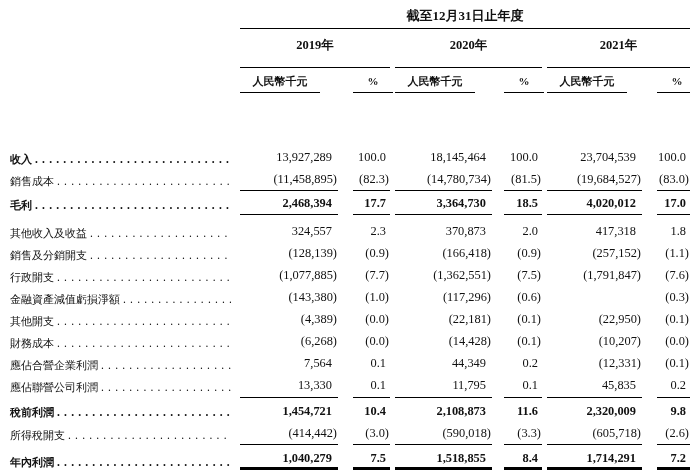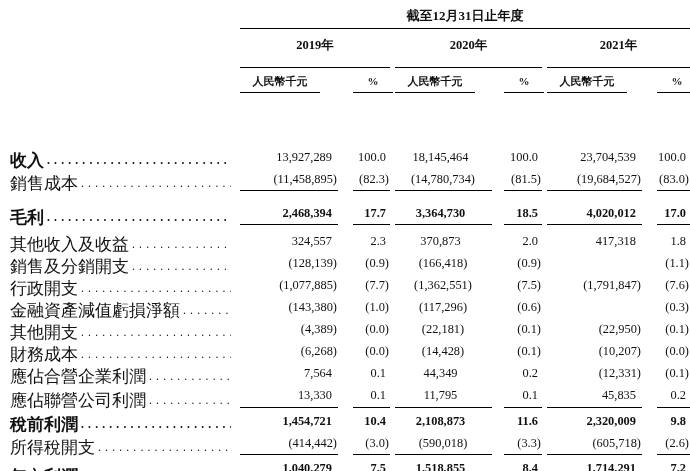--- a/index.html
+++ b/index.html
@@ -42,48 +42,48 @@
   .pct-cell span {
     display:inline-block; width:40px; text-align:center;
     padding-bottom:3px; border-bottom:1.1px solid #000;
   }
 
   
   .tbody { margin-top:53px; }
   .tr { min-height:22px; height:22px; }
   .tr.auto { height:auto; min-height:22px; }
 
-  .lbl { grid-column:1; display:flex; align-items:flex-end; font-size:17px; line-height:15px; padding-top:4px; }
+  .lbl { grid-column:1; display:flex; align-items:center; font-size:11px; line-height:15px; padding-top:4px; }
   .lbl .t { white-space:nowrap; }
   .dots {
     flex:1 1 auto; overflow:hidden; white-space:nowrap;
     margin:0 9px 0 3px; letter-spacing:4.2px; font-size:11.5px; color:#111;
   }
   .dots::after { content:"......................................................................"; }
 
   .num {
     text-align:right; font-size:12.4px; line-height:15px;
     padding-top:4px; padding-right:6px; white-space:nowrap;
   }
-  .v1 { grid-column:2; } .v2 { grid-column:4; } .v3 { grid-column:6;text-align:center; }
+  .v1 { grid-column:2; } .v2 { grid-column:4; } .v3 { grid-column:6; }
   .v4 { grid-column:8; } .v5 { grid-column:10; } .v6 { grid-column:12; }
   .v2,.v4,.v6 { padding-right:4px; }
   .num.paren { padding-right:1px; }
 
   .r-boldlabel .lbl { font-weight:bold; }
   .r-bold .lbl, .r-bold .num { font-weight:bold; }
 
   .r-line .num { padding-bottom:3.2px; border-bottom:1.2px solid #000; }
 
   .r-dline .num { position:relative; padding-bottom:7px; border-bottom:1px solid #000; }
   .r-dline .num::after {
     content:""; position:absolute; left:0; right:0; bottom:2.5px; height:2.8px; background:#000;
   }
 
-  .m1 { margin-top:11px; } .m2 { margin-top:2px; } .m5 { margin-top:5px; }
+  .m1 { margin-top:1px; } .m2 { margin-top:2px; } .m5 { margin-top:5px; }
 </style>
 </head>
 <body>
 
 <div class="page">
   <div class="table">
 
     <div class="grid">
       <div class="h-title-cell">截至12月31日止年度</div>
     </div>
@@ -159,20 +159,21 @@
 
       <div class="grid tr">
         <div class="lbl">
             <span class="t">銷售及分銷開支</span>
             <span class="dots"></span>
           </div>
         <div class="num v1 paren">(128,139)</div>
         <div class="num v2 paren">(0.9)</div>
         <div class="num v3 paren">(166,418)</div>
         <div class="num v4 paren">(0.9)</div>
+        <div class="num v5 paren">(257,152)</div>
         <div class="num v6 paren">(1.1)</div>
       </div>
 
       <div class="grid tr">
         <div class="lbl">
             <span class="t">行政開支</span>
             <span class="dots"></span>
           </div>
         <div class="num v1 paren">(1,077,885)</div>
         <div class="num v2 paren">(7.7)</div>

